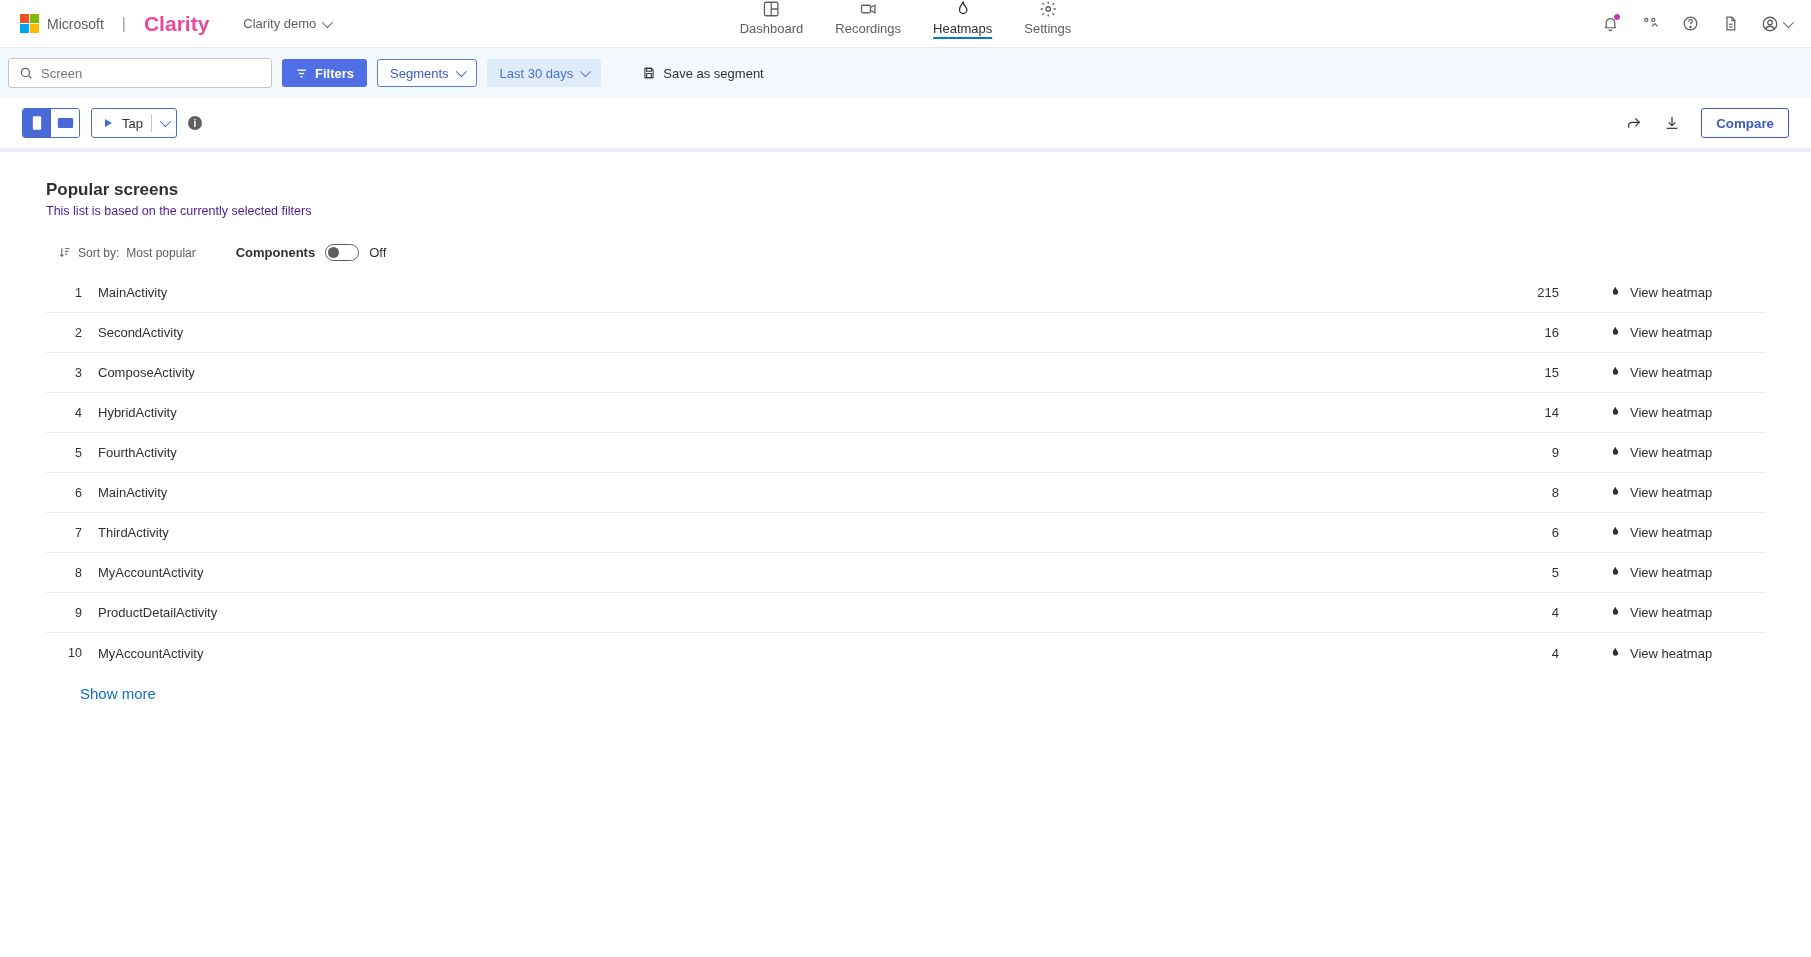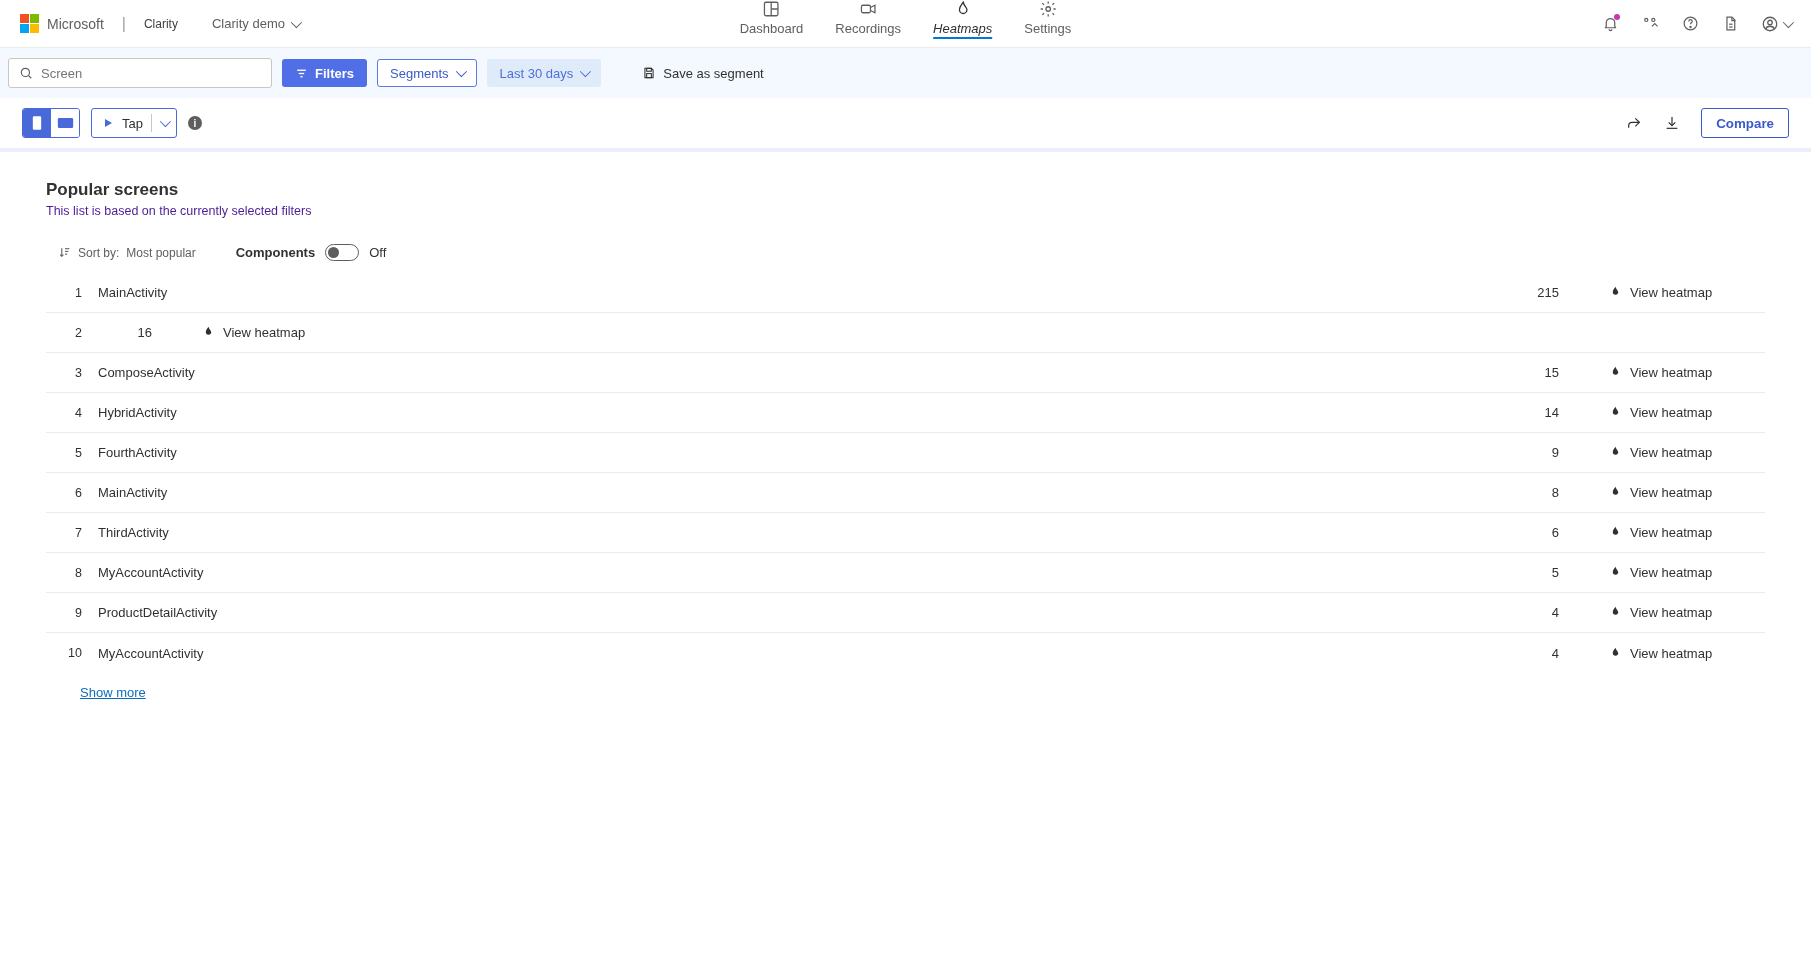--- a/index.html
+++ b/index.html
@@ -20,30 +20,30 @@
     position: relative;
   }
   .brand { display: flex; align-items: center; gap: 8px; }
   .ms-logo { display: grid; grid-template: repeat(2,9px)/repeat(2,9px); gap: 1px; }
   .ms-logo span:nth-child(1){background:#f25022;}
   .ms-logo span:nth-child(2){background:#7fba00;}
   .ms-logo span:nth-child(3){background:#00a4ef;}
   .ms-logo span:nth-child(4){background:#ffb900;}
   .brand-text { font-size: 14px; color:#605e5c; }
   .brand-sep { color:#a19f9d; margin:0 10px; font-size:16px; }
-  .product { font-size: 12px; font-weight: 400; color:#404040; }
+  .product { font-size: 21px; font-weight: 700; color:#ec4899; }
   .project-dd { margin-left: 34px; font-size: 13px; color:#605e5c; display:flex; align-items:center; gap:6px; cursor:pointer; }
 
   .nav-center {
     position:absolute; left:50%; transform:translateX(-50%);
     display:flex; gap:28px;
   }
   .nav-item { display:flex; flex-direction:column; align-items:center; gap:3px; font-size:13px; color:#605e5c; cursor:pointer; padding:4px 2px 13px; }
   .nav-item.active { color:#323130; }
-  .nav-item.active .nav-label { border-bottom:2px solid #0078d4; padding-bottom:1px;font-style:italic; }
+  .nav-item.active .nav-label { border-bottom:2px solid #0078d4; padding-bottom:1px; }
 
   .topbar-right { margin-left:auto; display:flex; align-items:center; gap:22px; }
   .top-icon { width:18px; height:18px; display:flex; align-items:center; justify-content:center; color:#605e5c; cursor:pointer; position:relative; }
   .notif-dot { position:absolute; top:-1px; right:-1px; width:6px; height:6px; border-radius:50%; background:#c239b3; }
   .avatar-dd { display:flex; align-items:center; gap:4px; cursor:pointer; }
 
   .chevron { display:inline-block; width:8px; height:8px; border-right:1.3px solid currentColor; border-bottom:1.3px solid currentColor; transform:rotate(45deg) translateY(-2px); }
 
   
   .filterbar {
@@ -106,21 +106,21 @@
     padding:0 6px;
   }
   .row:last-of-type { border-bottom:none; }
   .col-idx { width:30px; text-align:right; font-size:12.5px; color:#323130; }
   .col-name { flex:1; padding-left:16px; font-size:13px; }
   .col-count { width:70px; text-align:right; font-size:13px; }
   .col-action {
     width:200px; display:flex; align-items:flex-start; gap:8px; font-size:13px; cursor:pointer;
     padding-left:50px;
   }
-  .show-more { margin:12px 0 0 34px; color:#0f6cbd; font-size:13px; cursor:pointer; text-decoration:underline; }
+  .show-more { margin:12px 0 0 34px; color:#0f6cbd; font-size:15px; cursor:pointer; }
 
   svg { display:block; }
 </style>
 </head>
 <body>
 
 <div class="topbar">
   <div class="brand">
     <span class="ms-logo">
       <span></span>
@@ -316,20 +316,21 @@
         <div class="col-count">215</div>
         <div class="col-action">
           <svg width="13" height="13" viewBox="0 0 24 24" fill="#323130">
             <path d="M12 3 C 9 7 7 9 7 13 a5 5 0 0 0 10 0 C17 10 13 8 12 3 Z"></path>
           </svg>
           <span>View heatmap</span>
         </div>
       </div>
       <div class="row">
         <div class="col-idx">2</div>
+        <div class="col-name">SecondActivity</div>
         <div class="col-count">16</div>
         <div class="col-action">
           <svg width="13" height="13" viewBox="0 0 24 24" fill="#323130">
             <path d="M12 3 C 9 7 7 9 7 13 a5 5 0 0 0 10 0 C17 10 13 8 12 3 Z"></path>
           </svg>
           <span>View heatmap</span>
         </div>
       </div>
       <div class="row">
         <div class="col-idx">3</div>

